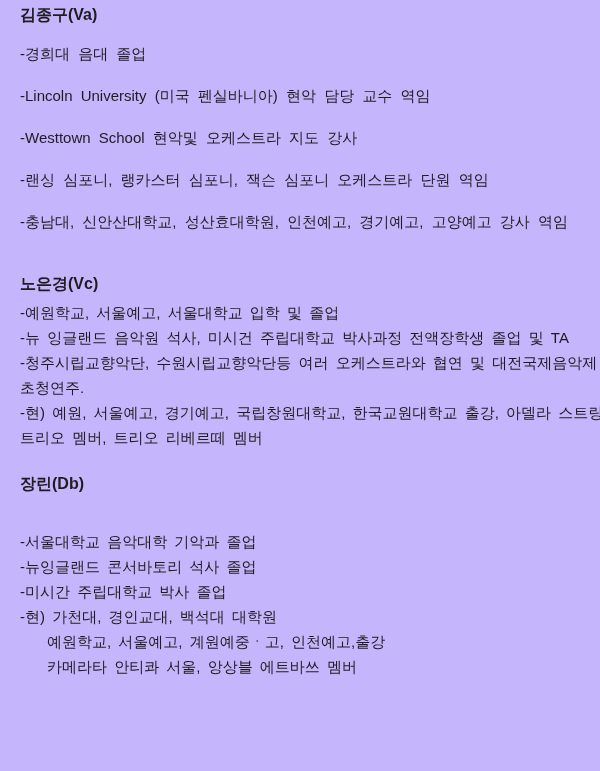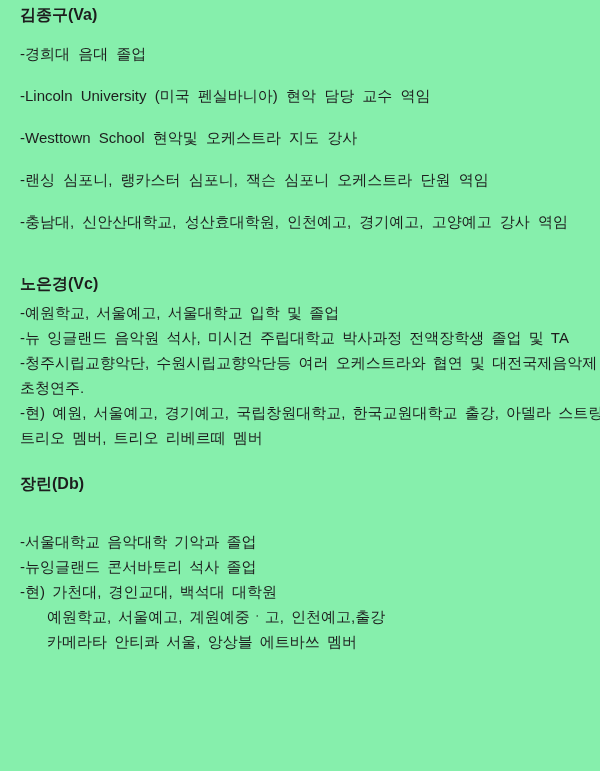--- a/index.html
+++ b/index.html
@@ -1,20 +1,20 @@
 <!DOCTYPE html>
 <html><head>
 <meta charset="utf-8">
 <style>
   html, body { margin: 0; padding: 0; background: #ffffff; }
   .page {
     position: relative;
     width: 600px;
     height: 771px;
-    background: #86efac;
+    background: #c4b5fd;
     overflow: hidden;
     font-family: "Liberation Sans", "DejaVu Sans", sans-serif;
     color: #1d1d1d;
   }
   .doc {
     position: absolute;
     left: 20px;
     top: 0;
     width: 568px;
   }
@@ -65,19 +65,20 @@
       <div class="ln">-청주시립교향악단, 수원시립교향악단등 여러 오케스트라와 협연 및 대전국제음악제</div>
       <div class="ln">초청연주.</div>
       <div class="ln">-현) 예원, 서울예고, 경기예고, 국립창원대학교, 한국교원대학교 출강, 아델라 스트링</div>
       <div class="ln">트리오 멤버, 트리오 리베르떼 멤버</div>
     </div>
 
     <div class="sec s2">
       <div class="h">장린(Db)</div>
       <div class="ln first">-서울대학교 음악대학 기악과 졸업</div>
       <div class="ln">-뉴잉글랜드 콘서바토리 석사 졸업</div>
+      <div class="ln">-미시간 주립대학교 박사 졸업</div>
       <div class="ln">-현) 가천대, 경인교대, 백석대 대학원</div>
       <div class="ln indent">예원학교, 서울예고, 계원예중ㆍ고, 인천예고,출강</div>
       <div class="ln indent">카메라타 안티콰 서울, 앙상블 에트바쓰 멤버</div>
     </div>
 
   </div>
 </div>
 
 </body></html>

